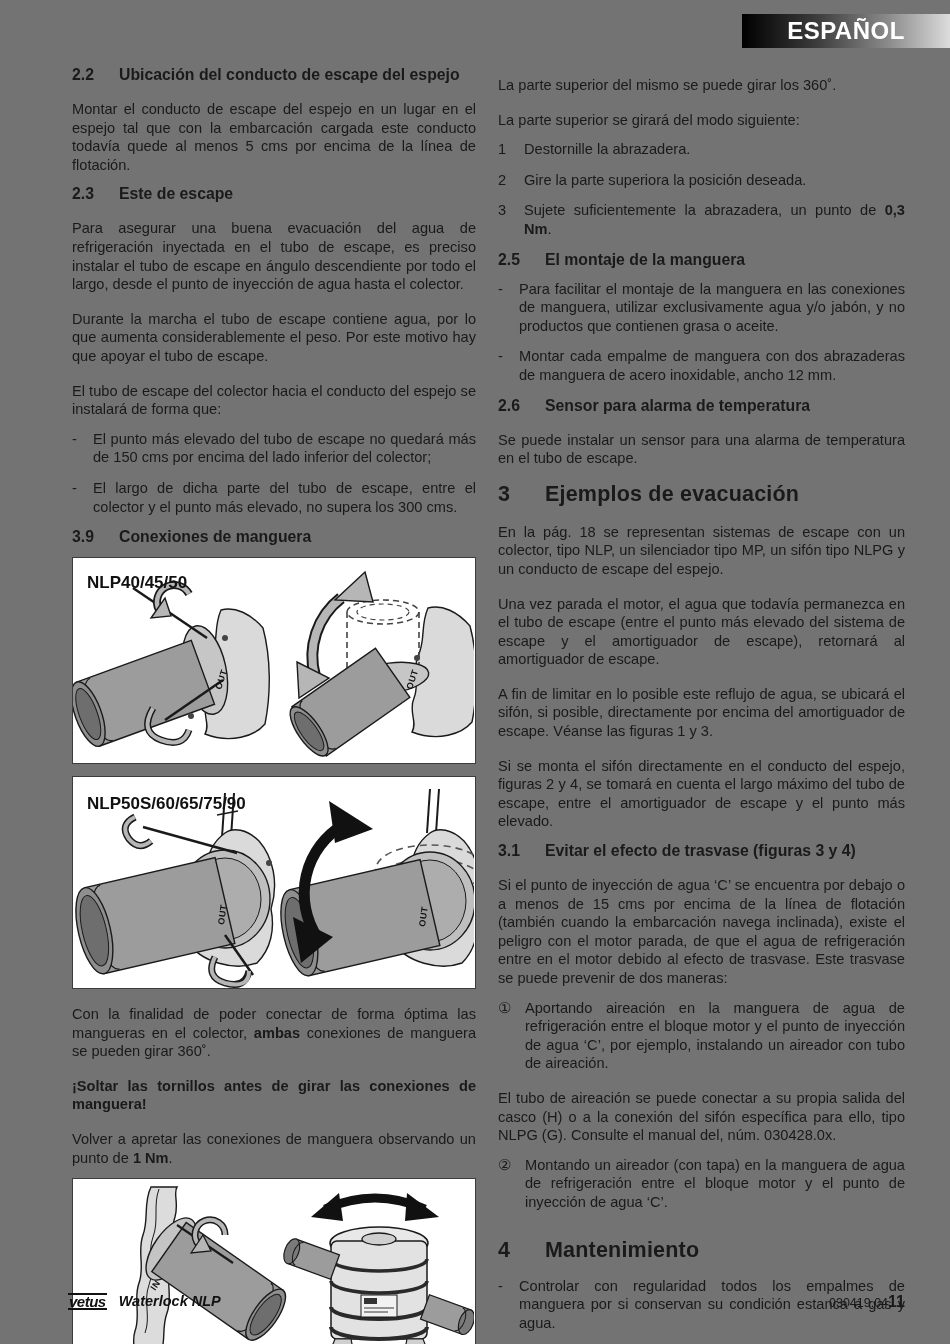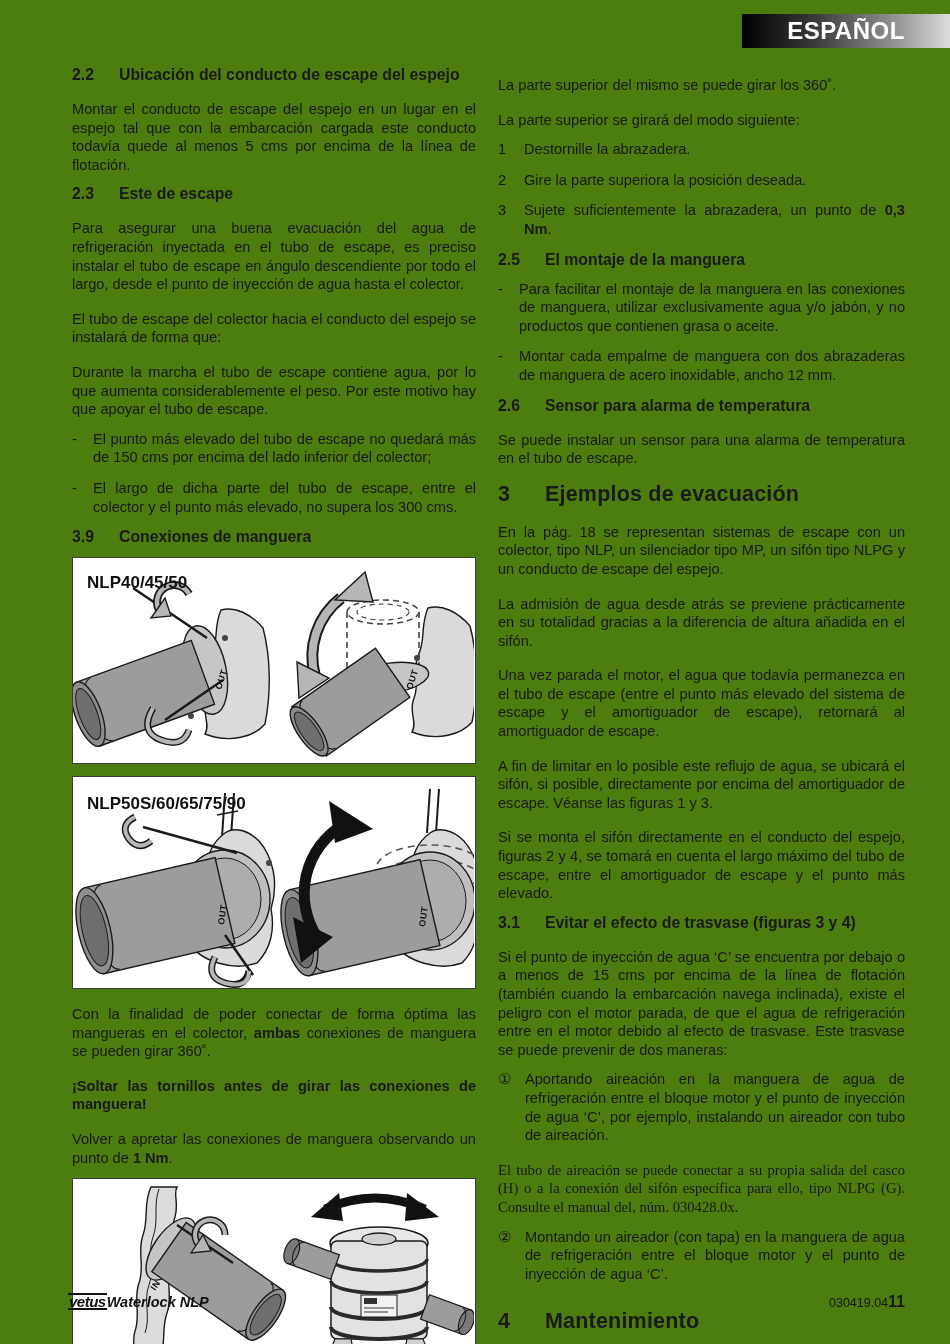--- a/index.html
+++ b/index.html
@@ -1,47 +1,47 @@
 <!DOCTYPE html>
 <html><head>
 <meta charset="utf-8">
 <style>
   html,body{margin:0;padding:0;background:#fff;}
-  .page{position:relative;width:950px;height:1344px;background:#4d7c0f;overflow:hidden;
+  .page{position:relative;width:950px;height:1344px;background:#737373;overflow:hidden;
         font-family:"Liberation Sans",sans-serif;color:#1a1a1a;}
   
   .badge{position:absolute;top:14px;right:0;width:208px;height:34px;
          background:linear-gradient(90deg,#000 0%,#3a3a3a 35%,#8a8a8a 70%,#dcdcdc 100%);
          display:flex;align-items:center;justify-content:center;}
   .badge span{color:#fff;font-weight:bold;font-size:24px;letter-spacing:.5px;}
   
   .col{position:absolute;top:60px;}
   .col-l{left:72px;width:404px;}
   .col-r{left:498px;width:407px;}
   p.body{font-size:14.6px;line-height:18.6px;text-align:justify;margin:16px 0 11px;}
   h2.sec{display:flex;font-size:15.8px;font-weight:bold;margin:6px 0 11px;}
   h2.sec .num{width:47px;flex:none;}
   h1.big{display:flex;font-size:21.5px;font-weight:bold;margin:14px 0 14px;letter-spacing:.2px;}
   h1.big .num{width:47px;flex:none;}
   .li{display:flex;margin:0 0 12px;}
   .li .mk{width:21px;flex:none;font-size:14.6px;line-height:18.6px;}
   .li .tx{flex:1;text-align:justify;font-size:14.6px;line-height:18.6px;}
   .li-num .mk{width:26px;}
   .li-circ .mk{width:27px;font-size:15px;}
-  .sub{margin-left:27px;font-family:Liberation Serif, serif;}
+  .sub{margin-left:27px;}
   .mt0{margin-top:0;}
   b{font-weight:bold;}
   .boldline{font-weight:bold;}
   
   .figbox{border:1.5px solid #3c3c3c;margin:2px 0 12px;background:#fff;}
   .figbox svg{display:block;}
   .fig-label{font-weight:bold;font-size:17px;fill:#111;}
   .fig-small{font-weight:bold;font-size:9px;fill:#111;letter-spacing:.5px;}
   
-  .footer-l{position:absolute;left:68px;top:1293px;display:flex;align-items:center;}
+  .footer-l{position:absolute;left:68px;top:1293px;display:flex;gap:12px;}
   .vlogo{font-weight:bold;font-style:italic;font-size:15px;letter-spacing:-.5px;color:#111;
          border-top:2px solid #111;border-bottom:2px solid #111;line-height:13px;padding:0 1px;}
   .product{font-style:italic;font-weight:bold;font-size:14.5px;color:#111;}
   .footer-r{position:absolute;right:45px;top:1293px;display:flex;align-items:baseline;}
   .doccode{font-size:12.5px;}
   .pagenum{font-size:16px;font-weight:bold;}
 </style>
 </head>
 <body>
 
@@ -57,22 +57,22 @@
       <span class="num">2.2</span>
       <span>Ubicación del conducto de escape del espejo</span>
     </h2>
     <p class="body">Montar el conducto de escape del espejo en un lugar en el espejo tal que con la embarcación cargada este conducto todavía quede al menos 5 cms por encima de la línea de flotación.</p>
 
     <h2 class="sec">
       <span class="num">2.3</span>
       <span>Este de escape</span>
     </h2>
     <p class="body">Para asegurar una buena evacuación del agua de refrigeración inyectada en el tubo de escape, es preciso instalar el tubo de escape en ángulo descendiente por todo el largo, desde el punto de inyección de agua hasta el colector.</p>
+    <p class="body">Durante la marcha el tubo de escape contiene agua, por lo que aumenta considerablemente el peso. Por este motivo hay que apoyar el tubo de escape.</p>
     <p class="body">El tubo de escape del colector hacia el conducto del espejo se instalará de forma que:</p>
-    <p class="body">Durante la marcha el tubo de escape contiene agua, por lo que aumenta considerablemente el peso. Por este motivo hay que apoyar el tubo de escape.</p>
     <div class="li">
       <span class="mk">-</span>
       <span class="tx">El punto más elevado del tubo de escape no quedará más de 150 cms por encima del lado inferior del colector;</span>
     </div>
     <div class="li">
       <span class="mk">-</span>
       <span class="tx">El largo de dicha parte del tubo de escape, entre el colector y el punto más elevado, no supera los 300 cms.</span>
     </div>
 
     <h2 class="sec">
@@ -266,21 +266,20 @@
       <span class="num">2.6</span>
       <span>Sensor para alarma de temperatura</span>
     </h2>
     <p class="body">Se puede instalar un sensor para una alarma de temperatura en el tubo de escape.</p>
 
     <h1 class="big">
       <span class="num">3</span>
       <span>Ejemplos de evacuación</span>
     </h1>
     <p class="body">En la pág. 18 se representan sistemas de escape con un colector, tipo NLP, un silenciador tipo MP, un sifón tipo NLPG y un conducto de escape del espejo.</p>
-    <p class="body">La admisión de agua desde atrás se previene prácticamente en su totalidad gracias a la diferencia de altura añadida en el sifón.</p>
     <p class="body">Una vez parada el motor, el agua que todavía permanezca en el tubo de escape (entre el punto más elevado del sistema de escape y el amortiguador de escape), retornará al amortiguador de escape.</p>
     <p class="body">A fin de limitar en lo posible este reflujo de agua, se ubicará el sifón, si posible, directamente por encima del amortiguador de escape. Véanse las figuras 1 y 3.</p>
     <p class="body">Si se monta el sifón directamente en el conducto del espejo, figuras 2 y 4, se tomará en cuenta el largo máximo del tubo de escape, entre el amortiguador de escape y el punto más elevado.</p>
 
     <h2 class="sec">
       <span class="num">3.1</span>
       <span>Evitar el efecto de trasvase (figuras 3 y 4)</span>
     </h2>
     <p class="body">Si el punto de inyección de agua ‘C’ se encuentra por debajo o a menos de 15 cms por encima de la línea de flotación (también cuando la embarcación navega inclinada), existe el peligro con el motor parada, de que el agua de refrigeración entre en el motor debido al efecto de trasvase. Este trasvase se puede prevenir de dos maneras:</p>
     <div class="li li-circ">

